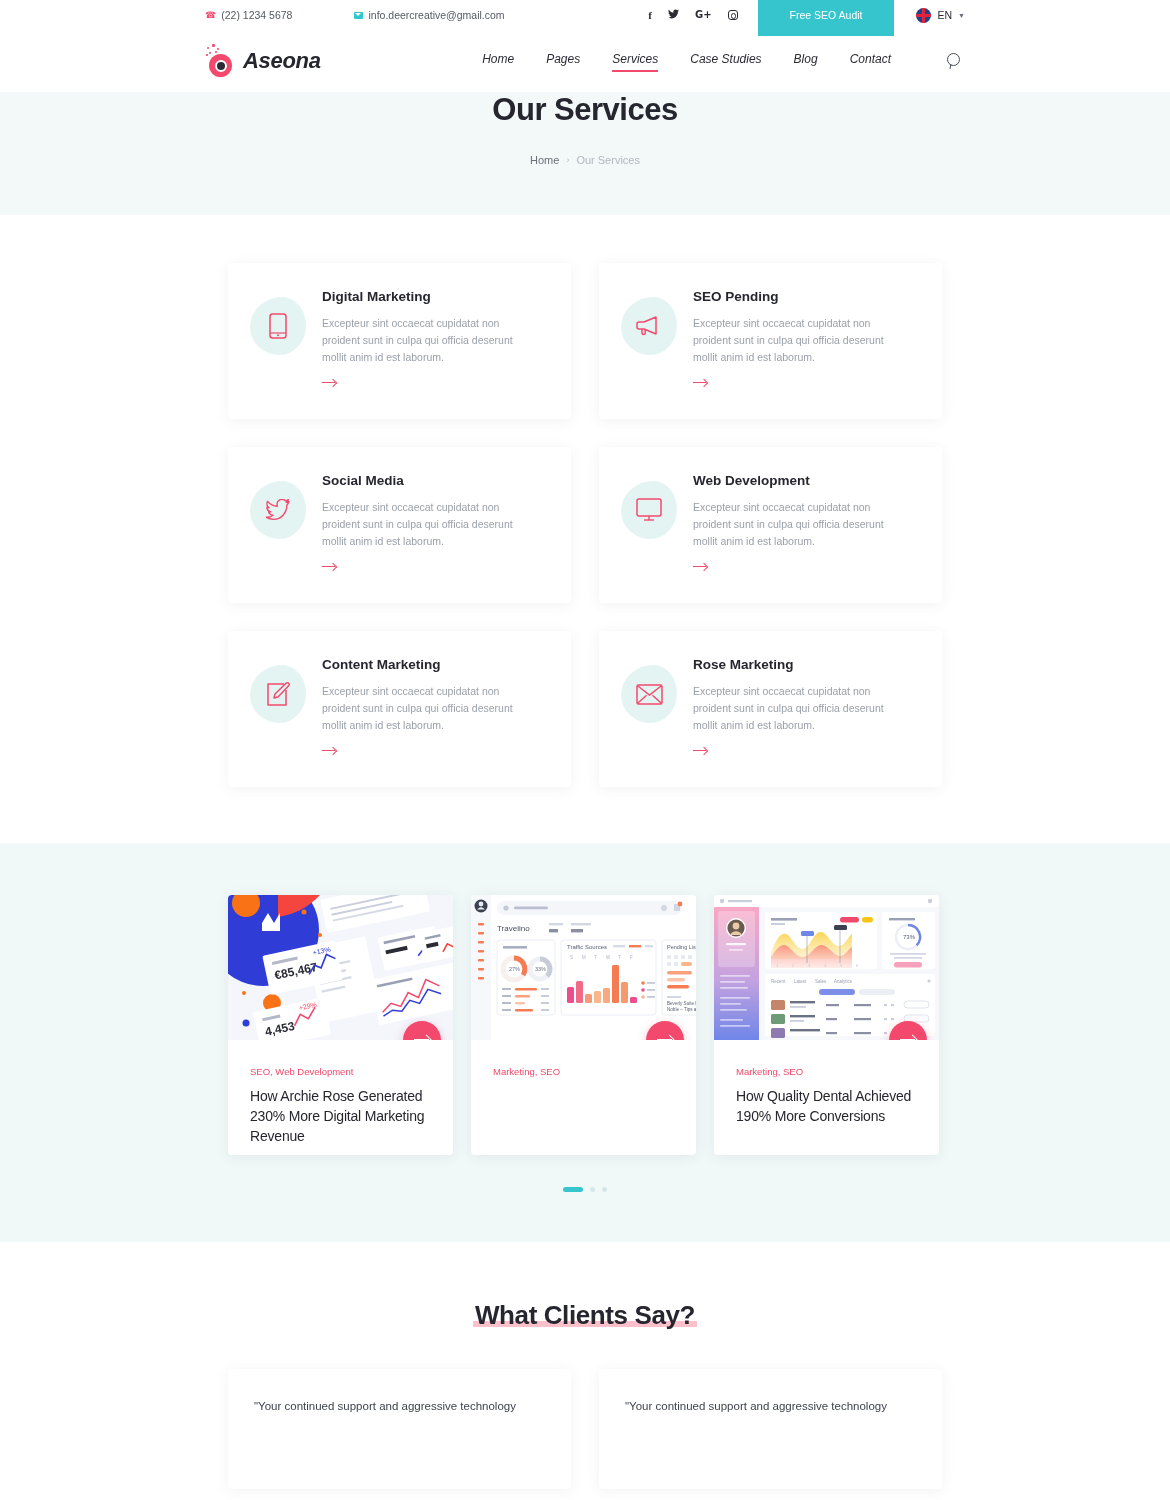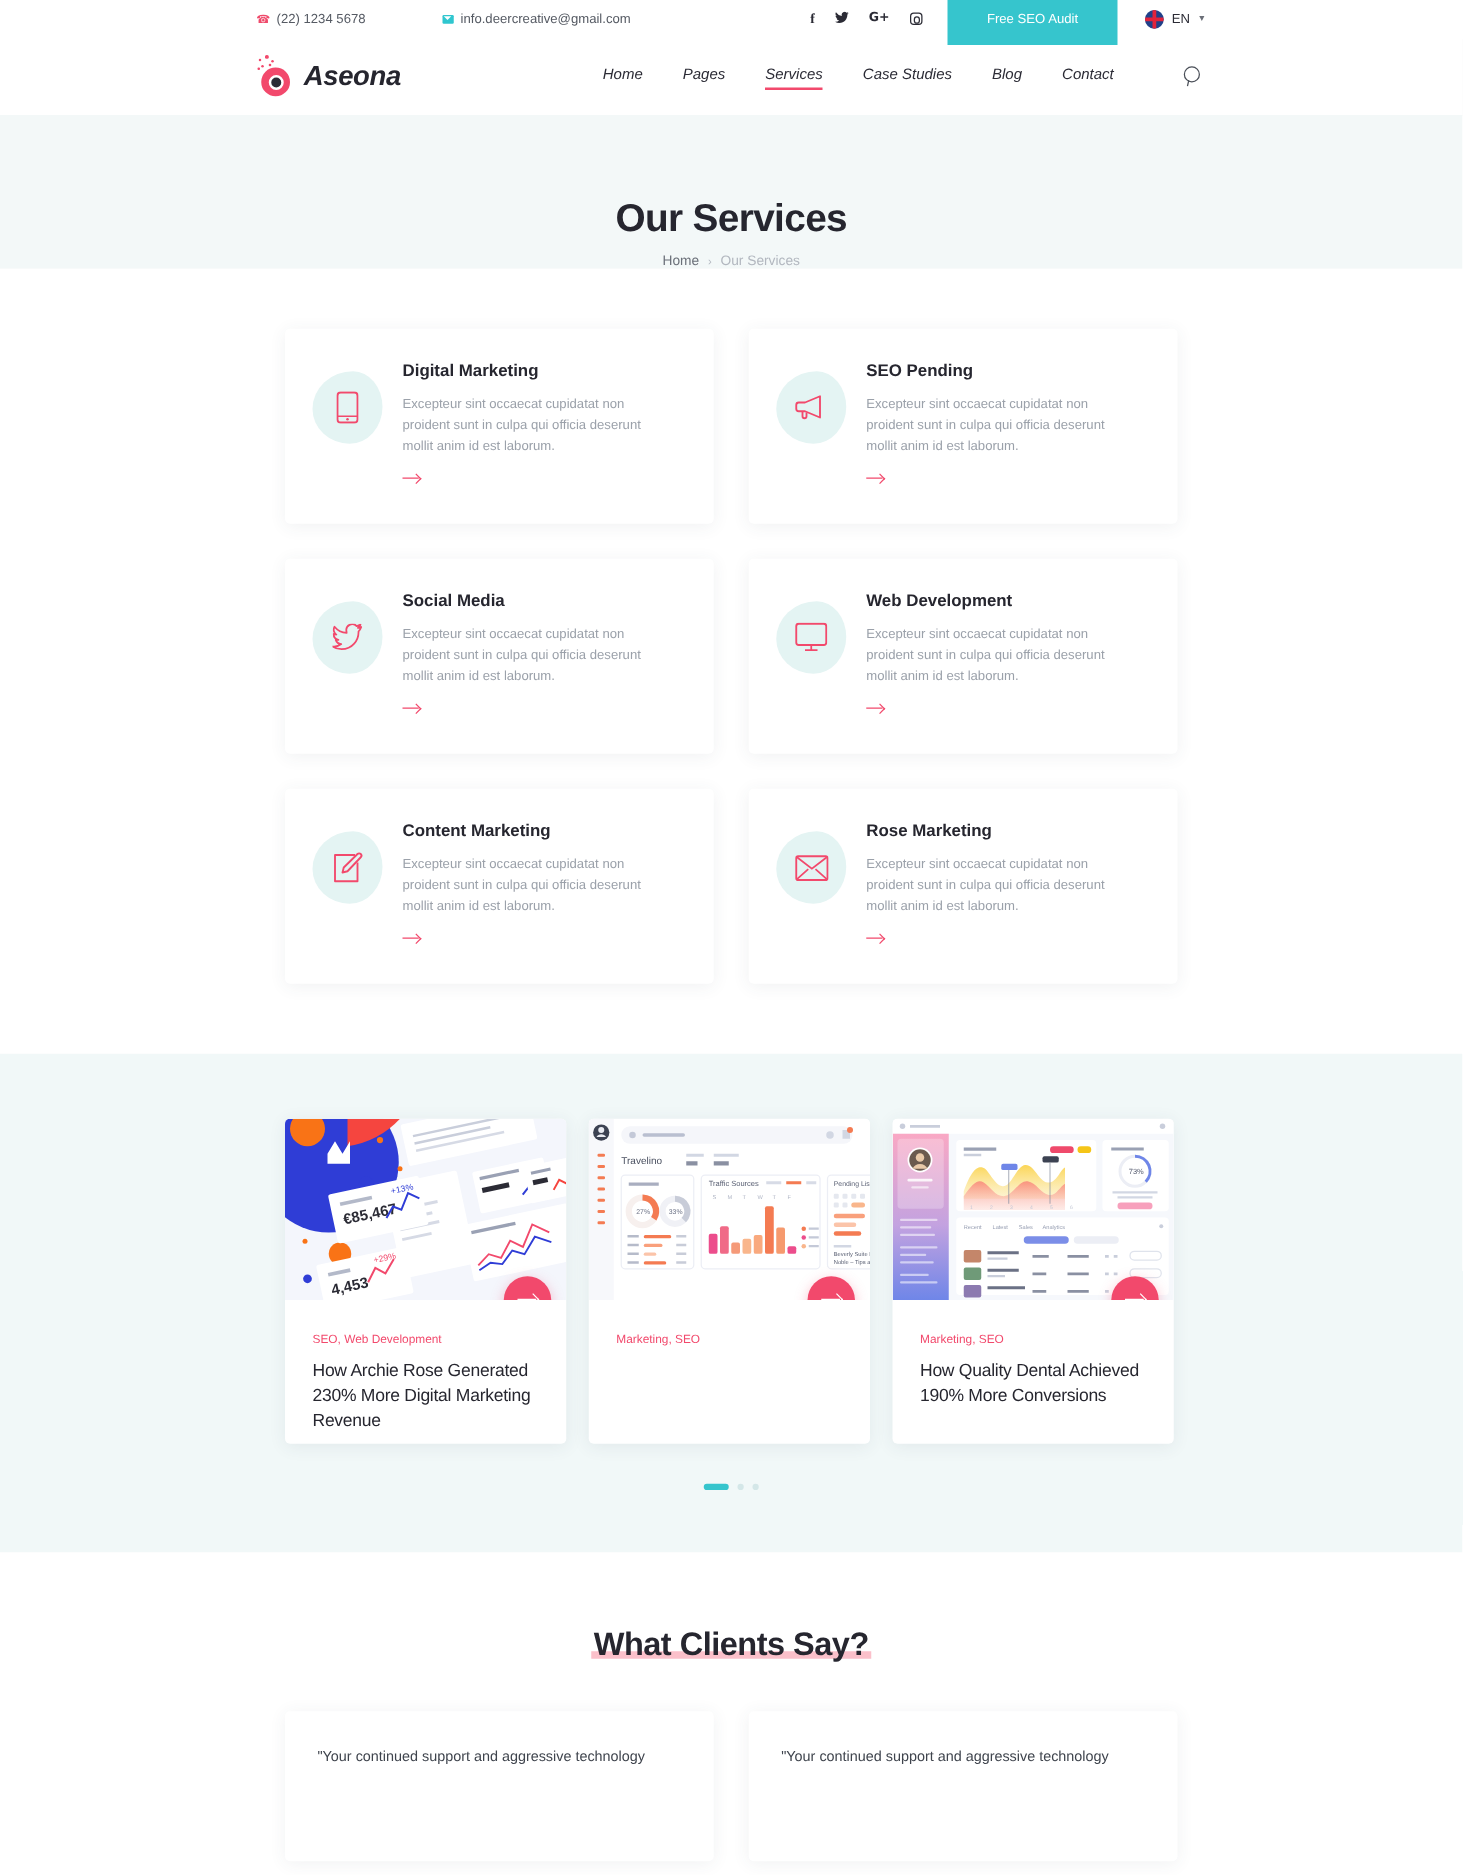--- a/index.html
+++ b/index.html
@@ -122,21 +122,21 @@
     border: 1.3px solid #4a4f58; border-radius: 50%;
   }
   .nav-search:after {
     content: ""; position: absolute; left: 5px; top: 13px; width: 1.3px; height: 5px;
     background: #4a4f58; transform: rotate(12deg);
   }
 
   
   .hero {
     height: 123px; background: #f3f8f8; display: flex; flex-direction: column;
-    align-items: center; justify-content: flex-end;
+    align-items: center; justify-content: flex-start; gap: 16px;
   }
   .hero-title {
     font-size: 31px; font-weight: bold; color: #26262f; letter-spacing: -0.5px;
     position: relative; display: inline-block; margin-bottom: 10px;
   }
   .hero-title:after {
     content: ""; position: absolute; left: 0; right: 0; bottom: 5px; height: 7px;
     background: #fbc0ca; z-index: -1;
   }
   .hero-title span { position: relative; z-index: 2; }

